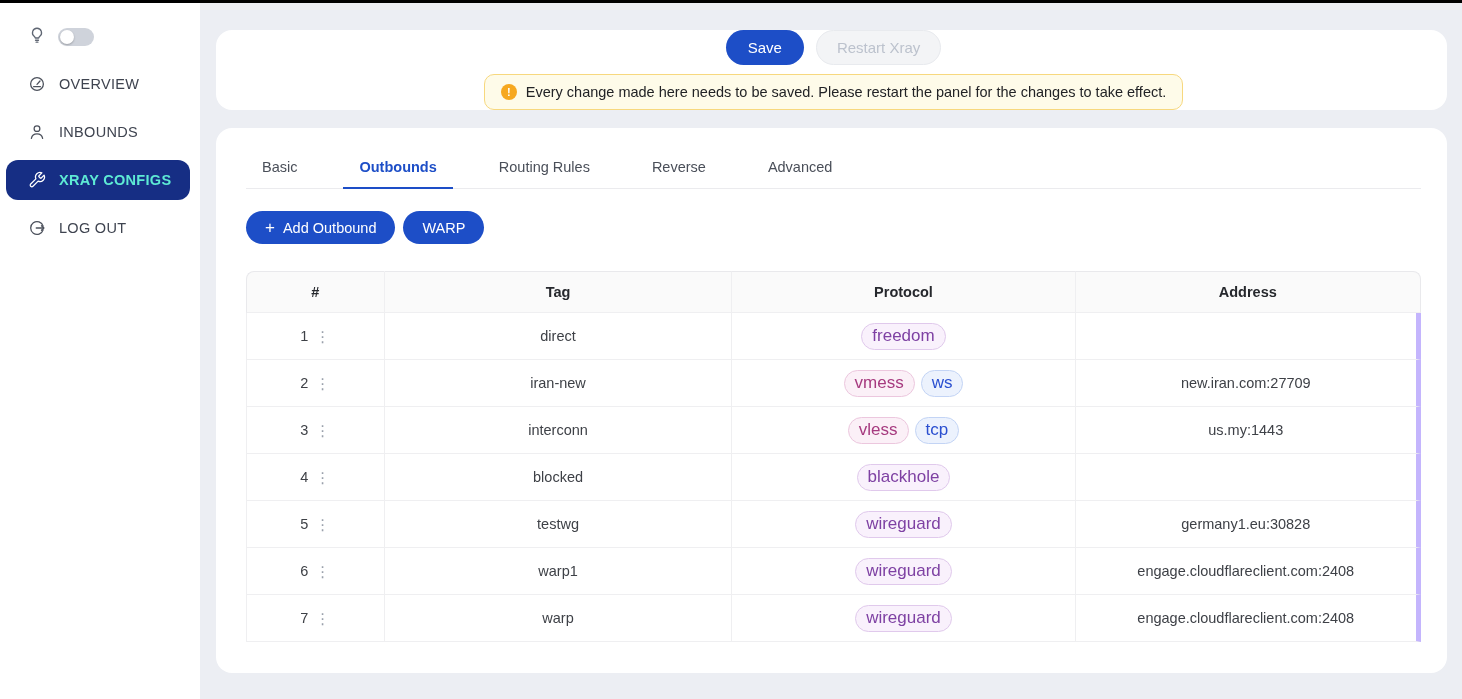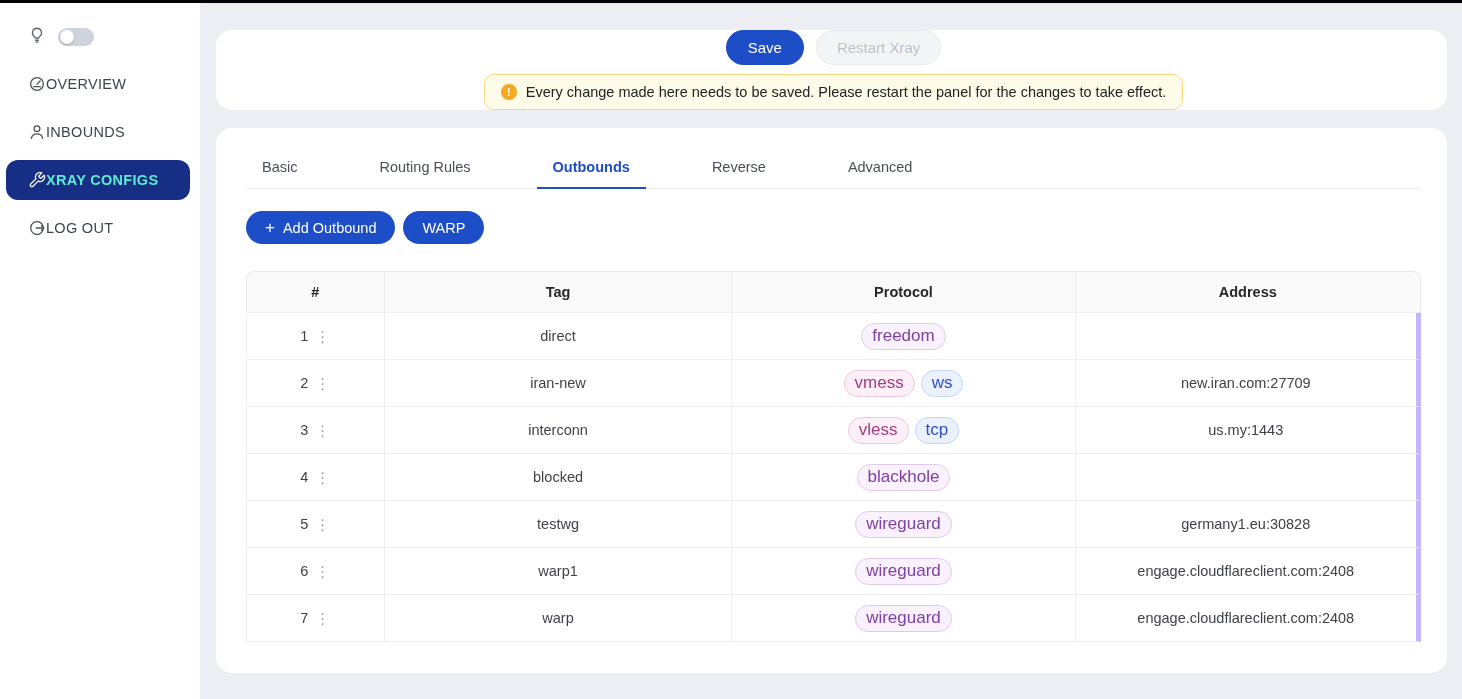--- a/index.html
+++ b/index.html
@@ -15,21 +15,21 @@
   .sidebar {
     position: absolute; top: 3px; left: 0; bottom: 0;
     width: 200px; background: #ffffff; z-index: 10;
     padding-top: 17px;
   }
   .theme-row { display: flex; align-items: center; gap: 12px; padding-left: 28px; height: 34px; margin-bottom: 10px; }
   .theme-row svg { stroke: #5f6673; }
   .toggle { width: 36px; height: 18px; border-radius: 9px; background: #cfd3db; position: relative; cursor: pointer; }
   .toggle .knob { position: absolute; top: 2px; left: 2px; width: 14px; height: 14px; border-radius: 50%; background: #fff; box-shadow: 0 1px 2px rgba(0,0,0,.25); }
   .nav-item {
-    display: flex; align-items: center; gap: 0;
+    display: flex; align-items: center; gap: 13px;
     height: 40px; margin: 0 10px 8px 6px; padding-left: 22px;
     border-radius: 12px; cursor: pointer;
     color: #3f4450; font-size: 14.5px; letter-spacing: .3px;
   }
   .nav-item svg { stroke: #4c515c; flex: 0 0 auto; }
   .nav-item.active { background: #162e84; color: #5eead4; font-weight: bold; }
   .nav-item.active svg { stroke: #ffffff; }
 
   
   .main { position: absolute; left: 200px; top: 3px; right: 0; bottom: 0; padding: 27px 15px 0 16px; }
@@ -48,21 +48,21 @@
     padding: 9px 16px; font-size: 14.5px; color: #222326;
   }
   .alert-icon {
     width: 16px; height: 16px; border-radius: 50%; background: #f6a820;
     color: #fff; font-size: 11px; font-weight: bold; line-height: 16px; text-align: center; flex: 0 0 auto;
   }
 
   .card-content { padding: 20px 26px 26px 30px; min-height: 545px; }
 
   
-  .tabs { display: flex; border-bottom: 1px solid #ebebee; padding-left: 0; gap: 20px; }
+  .tabs { display: flex; border-bottom: 1px solid #ebebee; padding-left: 0; }
   .tab {
     padding: 11px 16px 13px 16px; margin-right: 30px; font-size: 14.5px; color: #4a4f59;
     cursor: pointer; position: relative; white-space: nowrap;
   }
   .tab.active { color: #1d4ec7; font-weight: bold; }
   .tab.active::after { content: ""; position: absolute; left: 0; right: 0; bottom: -1px; height: 2px; background: #1d4ec7; }
 
   
   .actions { margin-top: 22px; display: flex; gap: 8px; }
   .btn-action { background: #1d4ec7; color: #fff; padding: 8px 19px; font-size: 14.5px; display: flex; align-items: center; gap: 8px; }
@@ -162,22 +162,22 @@
     </div>
     <div class="alert">
       <span class="alert-icon">!</span>
       <span>Every change made here needs to be saved. Please restart the panel for the changes to take effect.</span>
     </div>
   </div>
 
   <div class="card card-content">
     <div class="tabs" id="tabs">
         <div class="tab">Basic</div>
+        <div class="tab active">Outbounds</div>
         <div class="tab">Routing Rules</div>
-        <div class="tab active">Outbounds</div>
         <div class="tab">Reverse</div>
         <div class="tab">Advanced</div>
       </div>
 
     <div class="actions">
       <button class="btn btn-action">
         <span class="plus-glyph">+</span>
         <span>Add Outbound</span>
       </button>
       <button class="btn btn-action">WARP</button>

